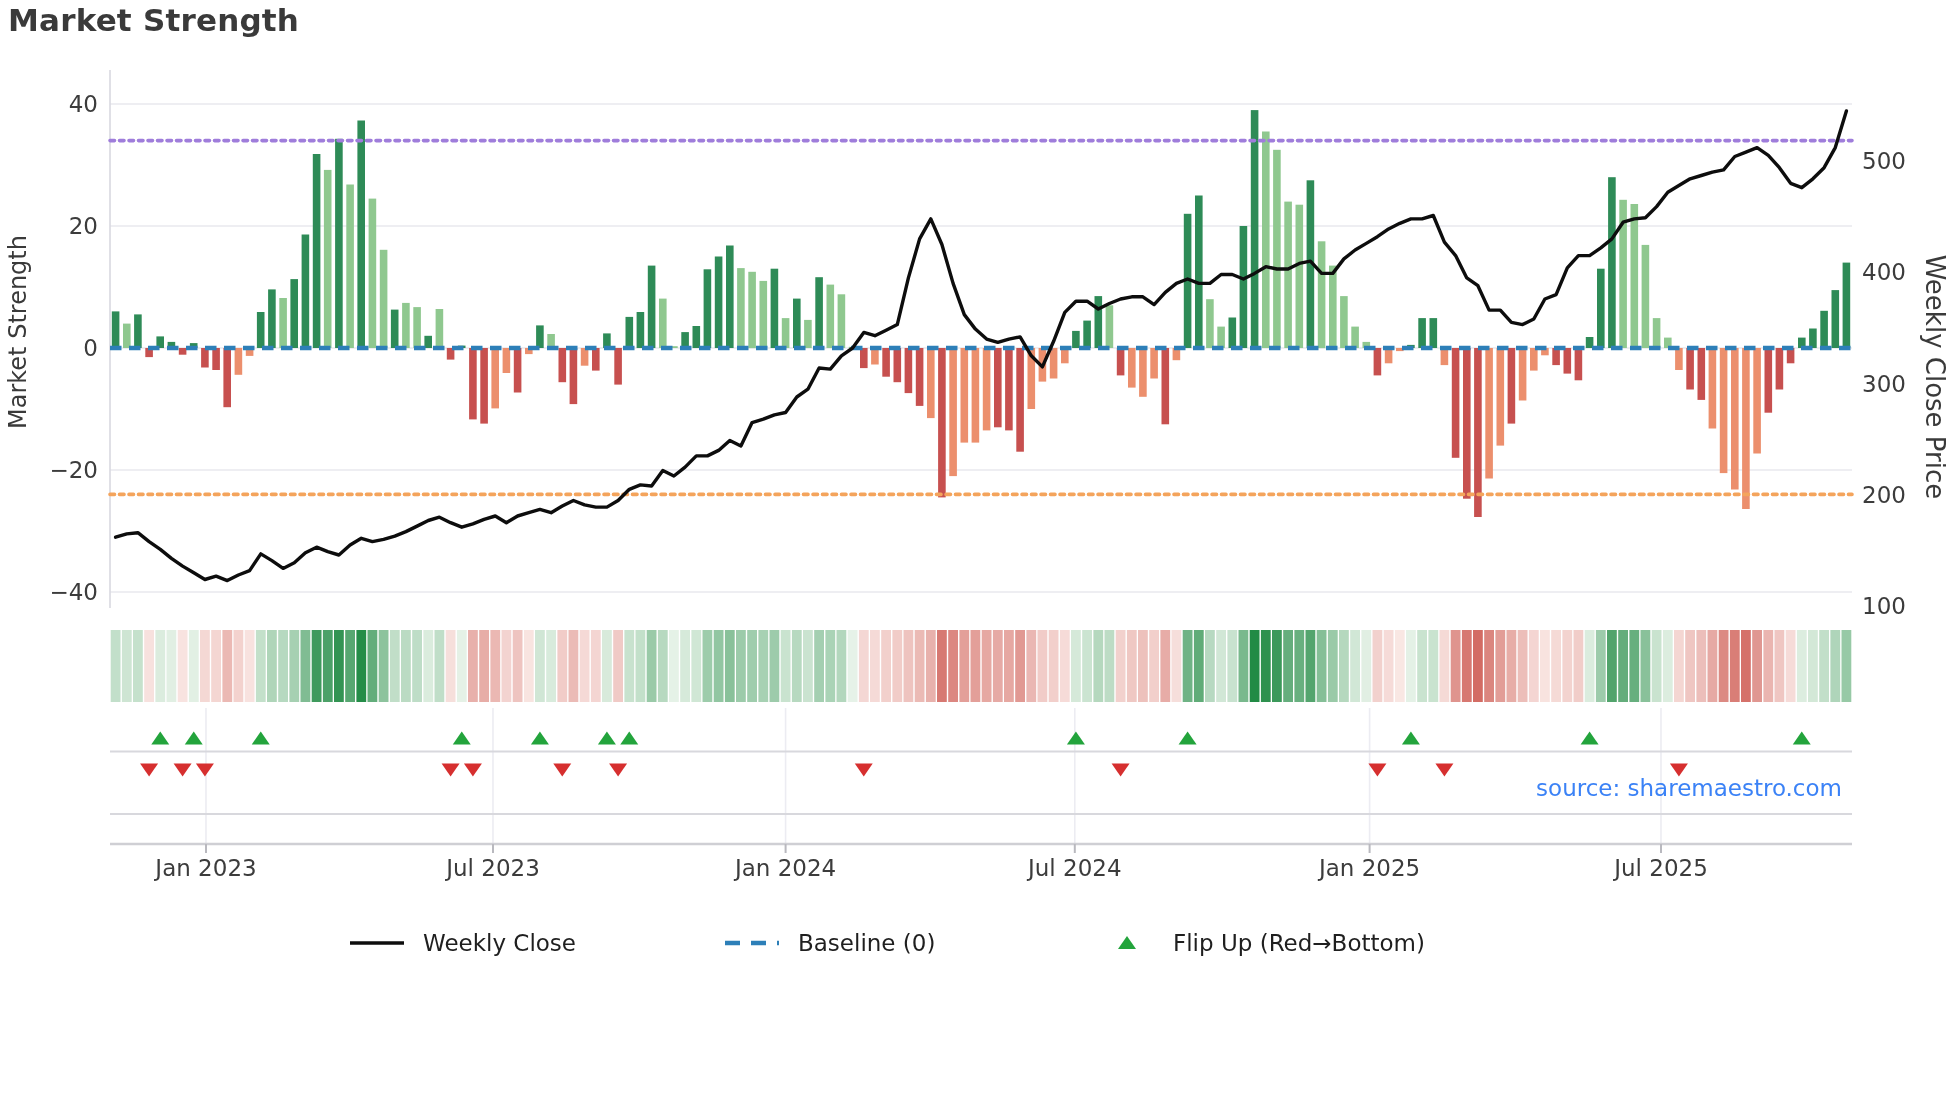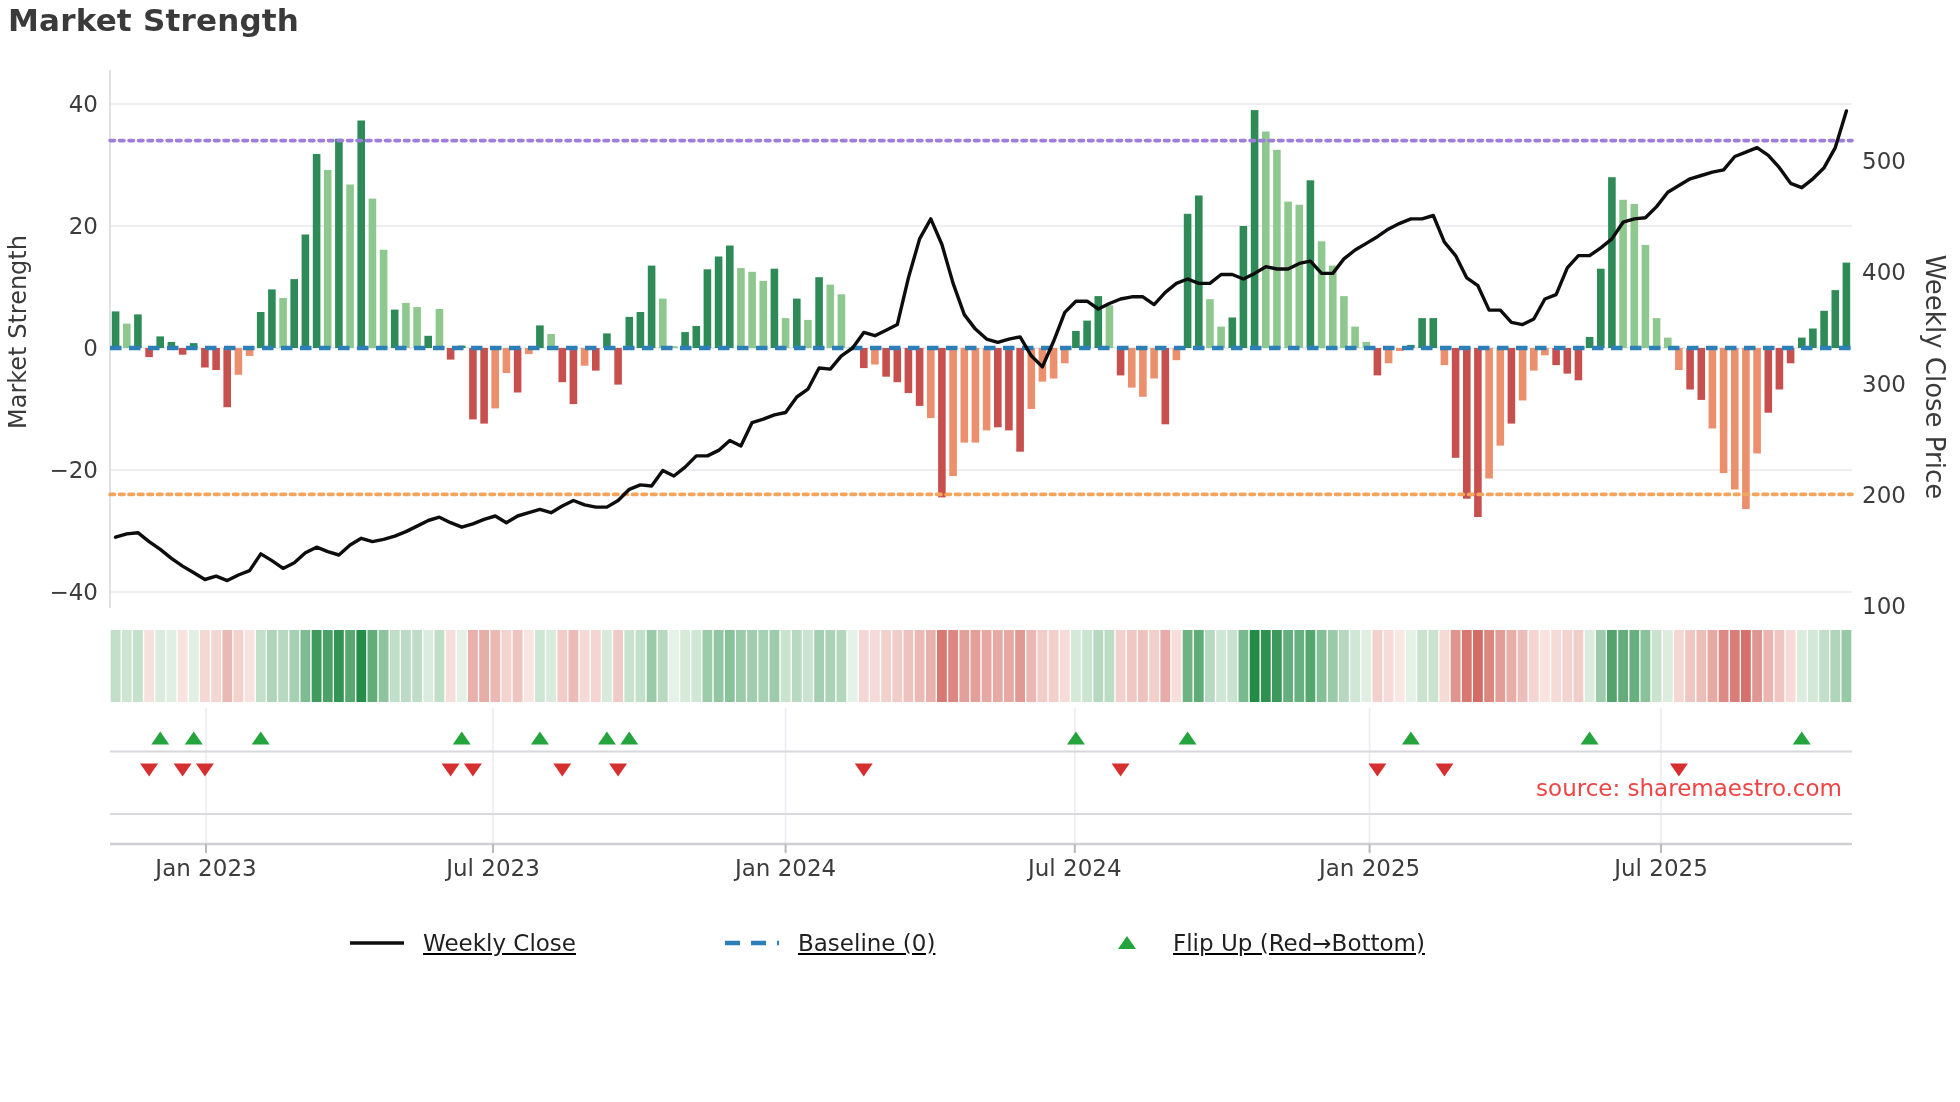--- a/index.html
+++ b/index.html
@@ -3,24 +3,24 @@
 <meta charset="utf-8">
 <style>
   html,body{margin:0;padding:0;background:#ffffff;}
   #page{position:relative;width:1960px;height:1102px;background:#ffffff;overflow:hidden;
         font-family:"DejaVu Sans","Liberation Sans",sans-serif;}
   #page-title{position:absolute;left:8px;top:2px;font-size:31px;font-weight:600;color:#3a3a3a;letter-spacing:.2px;}
   #left-axis-title{position:absolute;left:-142px;top:318px;width:320px;text-align:center;
         font-size:24px;color:#3a3a3a;transform:rotate(-90deg);transform-origin:center;}
   #right-axis-title{position:absolute;left:1765px;top:362px;width:340px;text-align:center;
         font-size:26px;color:#3a3a3a;transform:rotate(90deg);transform-origin:center;}
-  #source-label{position:absolute;right:118px;top:775px;font-size:23px;color:#ef4444;}
+  #source-label{position:absolute;right:118px;top:775px;font-size:23px;color:#3b82f6;}
   #chart{position:absolute;left:0;top:0;width:1960px;height:900px;margin-top:8px;}
   #legend{position:absolute;left:345px;top:922px;width:1520px;display:grid;
-          grid-template-columns:375px 375px 375px 395px;grid-auto-rows:42px;align-items:center;text-decoration:underline;}
+          grid-template-columns:375px 375px 375px 395px;grid-auto-rows:42px;align-items:center;}
   .legend-item{display:flex;align-items:center;gap:14px;}
   .legend-swatch{width:64px;height:26px;display:flex;align-items:center;justify-content:center;flex:0 0 64px;}
   .legend-label{font-size:23px;color:#1f1f1f;white-space:nowrap;}
 </style>
 </head>
 <body>
 
 <div id="page">
   <div id="chart"><svg width="1960" height="900" viewBox="0 0 1960 900" xmlns="http://www.w3.org/2000/svg">
         <g>

